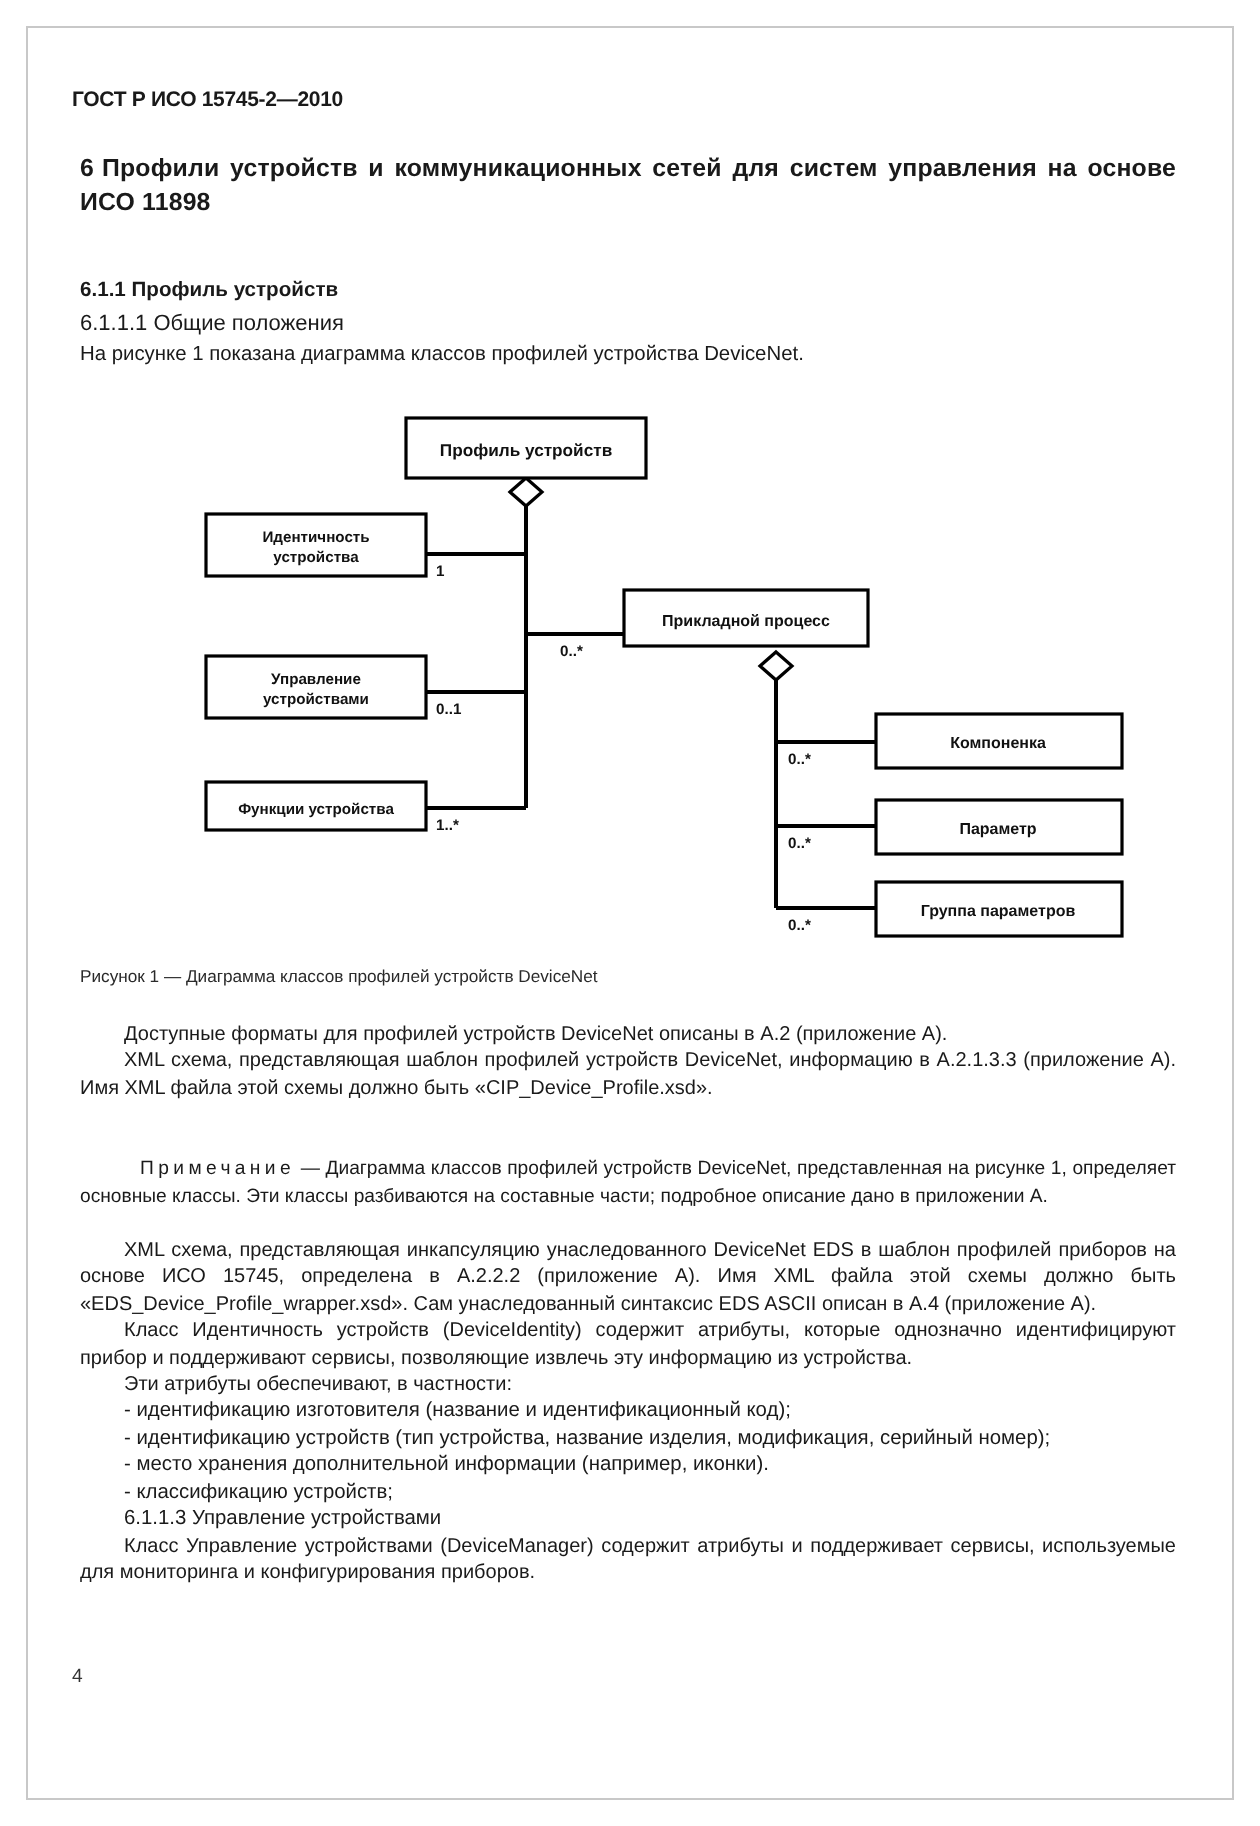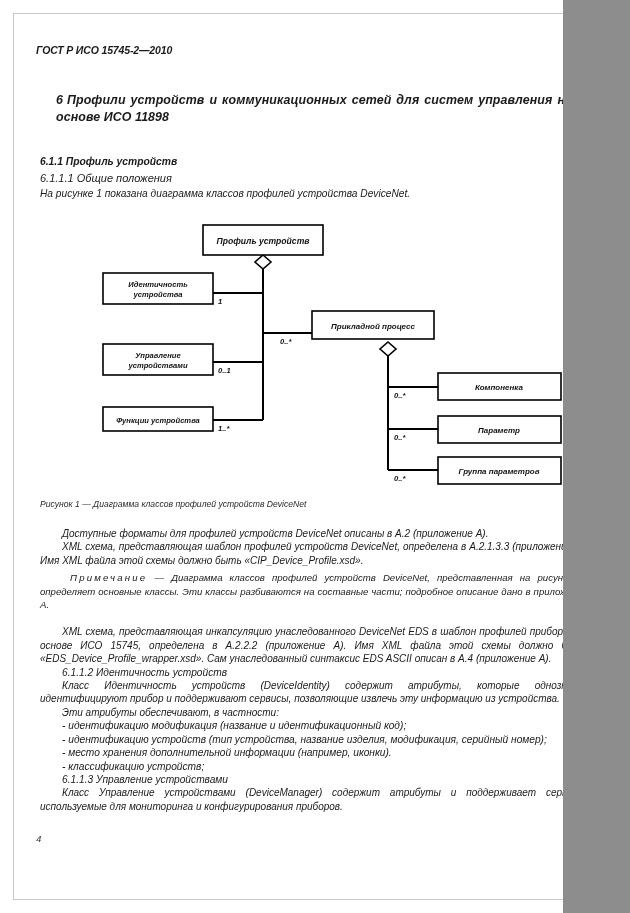--- a/index.html
+++ b/index.html
@@ -2,28 +2,27 @@
 <html lang="ru"><head>
 <meta charset="utf-8">
 <style>
   html, body {
     margin: 0;
     padding: 0;
     background: #8d8d8d;
   }
   .page {
     position: relative;
-    width: 563px;
+    width: 630px;
     height: 913px;
     background: #ffffff;
     overflow: hidden;
     font-family: "Liberation Sans", sans-serif;
     color: #1a1a1a;
     box-sizing: border-box;
-    font-style: italic;
   }
   .page-frame {
     position: absolute;
     left: 13px;
     top: 13px;
     width: 604px;
     height: 887px;
     border: 1px solid #c8c8c8;
     box-sizing: border-box;
     pointer-events: none;
@@ -40,21 +39,21 @@
   }
 
   .content {
     position: absolute;
     left: 40px;
     top: 76px;
     width: 548px;
   }
 
   h1.sec-title {
-    margin: 16px;
+    margin: 0;
     font-size: 12.4px;
     font-weight: bold;
     line-height: 17px;
     text-align: justify;
     text-align-last: left;
     letter-spacing: 0.1px;
   }
   h1.sec-title .num { margin-right: 4px; }
 
   h2.sub-title {
@@ -111,21 +110,21 @@
   p.para {
     margin: 0;
     font-size: 10px;
     line-height: 13.4px;
     text-align: justify;
     text-align-last: left;
     text-indent: 22px;
     hyphens: manual;
   }
   p.note {
-    margin: 4px 0 0 0;
+    margin: 27px 0 0 0;
     font-size: 9.6px;
     line-height: 13.4px;
     text-align: justify;
     text-align-last: left;
     text-indent: 30px;
   }
   p.note .lbl {
     letter-spacing: 2.2px;
   }
   p.gap { margin-top: 14px; }
@@ -225,31 +224,30 @@
         <text x="354" y="183" font-family="Liberation Sans, sans-serif" font-size="7.6" font-weight="bold" fill="#111">0..*</text>
         <text x="354" y="225" font-family="Liberation Sans, sans-serif" font-size="7.6" font-weight="bold" fill="#111">0..*</text>
         <text x="354" y="266" font-family="Liberation Sans, sans-serif" font-size="7.6" font-weight="bold" fill="#111">0..*</text>
       </svg>
 
       <div class="caption">Рисунок 1 — Диаграмма классов профилей устройств DeviceNet</div>
     </div>
 
     <div class="body-block">
       <p class="para">Доступные форматы для профилей устройств DeviceNet описаны в А.2 (приложение А).</p>
-      <p class="para">XML схема, представляющая шаблон профилей устройств DeviceNet, определена в А.2.1.3.3 (приложение А). Имя XML файла этой схемы должно быть «CIP_Device_Profile.xsd».</p>
+      <p class="para">XML схема, представляющая шаблон профилей устройств DeviceNet, информацию в А.2.1.3.3 (приложение А). Имя XML файла этой схемы должно быть «CIP_Device_Profile.xsd».</p>
 
       <p class="note"><span class="lbl">Примечание</span><span> — Диаграмма классов профилей устройств DeviceNet, представленная на рисунке 1, определяет основные классы. Эти классы разбиваются на составные части; подробное описание дано в приложении А.</span></p>
 
       <p class="para gap">XML схема, представляющая инкапсуляцию унаследованного DeviceNet EDS в шаблон профилей приборов на основе ИСО 15745, определена в А.2.2.2 (приложение А). Имя XML файла этой схемы должно быть «EDS_Device_Profile_wrapper.xsd». Сам унаследованный синтаксис EDS ASCII описан в А.4 (приложение А).</p>
 
-      <p class="head-inline">6.1.1.2 Идентичность устройств</p>
       <p class="para">Класс Идентичность устройств (DeviceIdentity) содержит атрибуты, которые однозначно идентифицируют прибор и поддерживают сервисы, позволяющие извлечь эту информацию из устройства.</p>
       <p class="para">Эти атрибуты обеспечивают, в частности:</p>
 
-      <p class="bullet">- идентификацию модификация (название и идентификационный код);</p>
+      <p class="bullet">- идентификацию изготовителя (название и идентификационный код);</p>
       <p class="bullet">- идентификацию устройств (тип устройства, название изделия, модификация, серийный номер);</p>
       <p class="bullet">- место хранения дополнительной информации (например, иконки).</p>
       <p class="bullet">- классификацию устройств;</p>
 
       <p class="head-inline">6.1.1.3 Управление устройствами</p>
       <p class="para">Класс Управление устройствами (DeviceManager) содержит атрибуты и поддерживает сервисы, используемые для мониторинга и конфигурирования приборов.</p>
     </div>
 
   </div>
 

